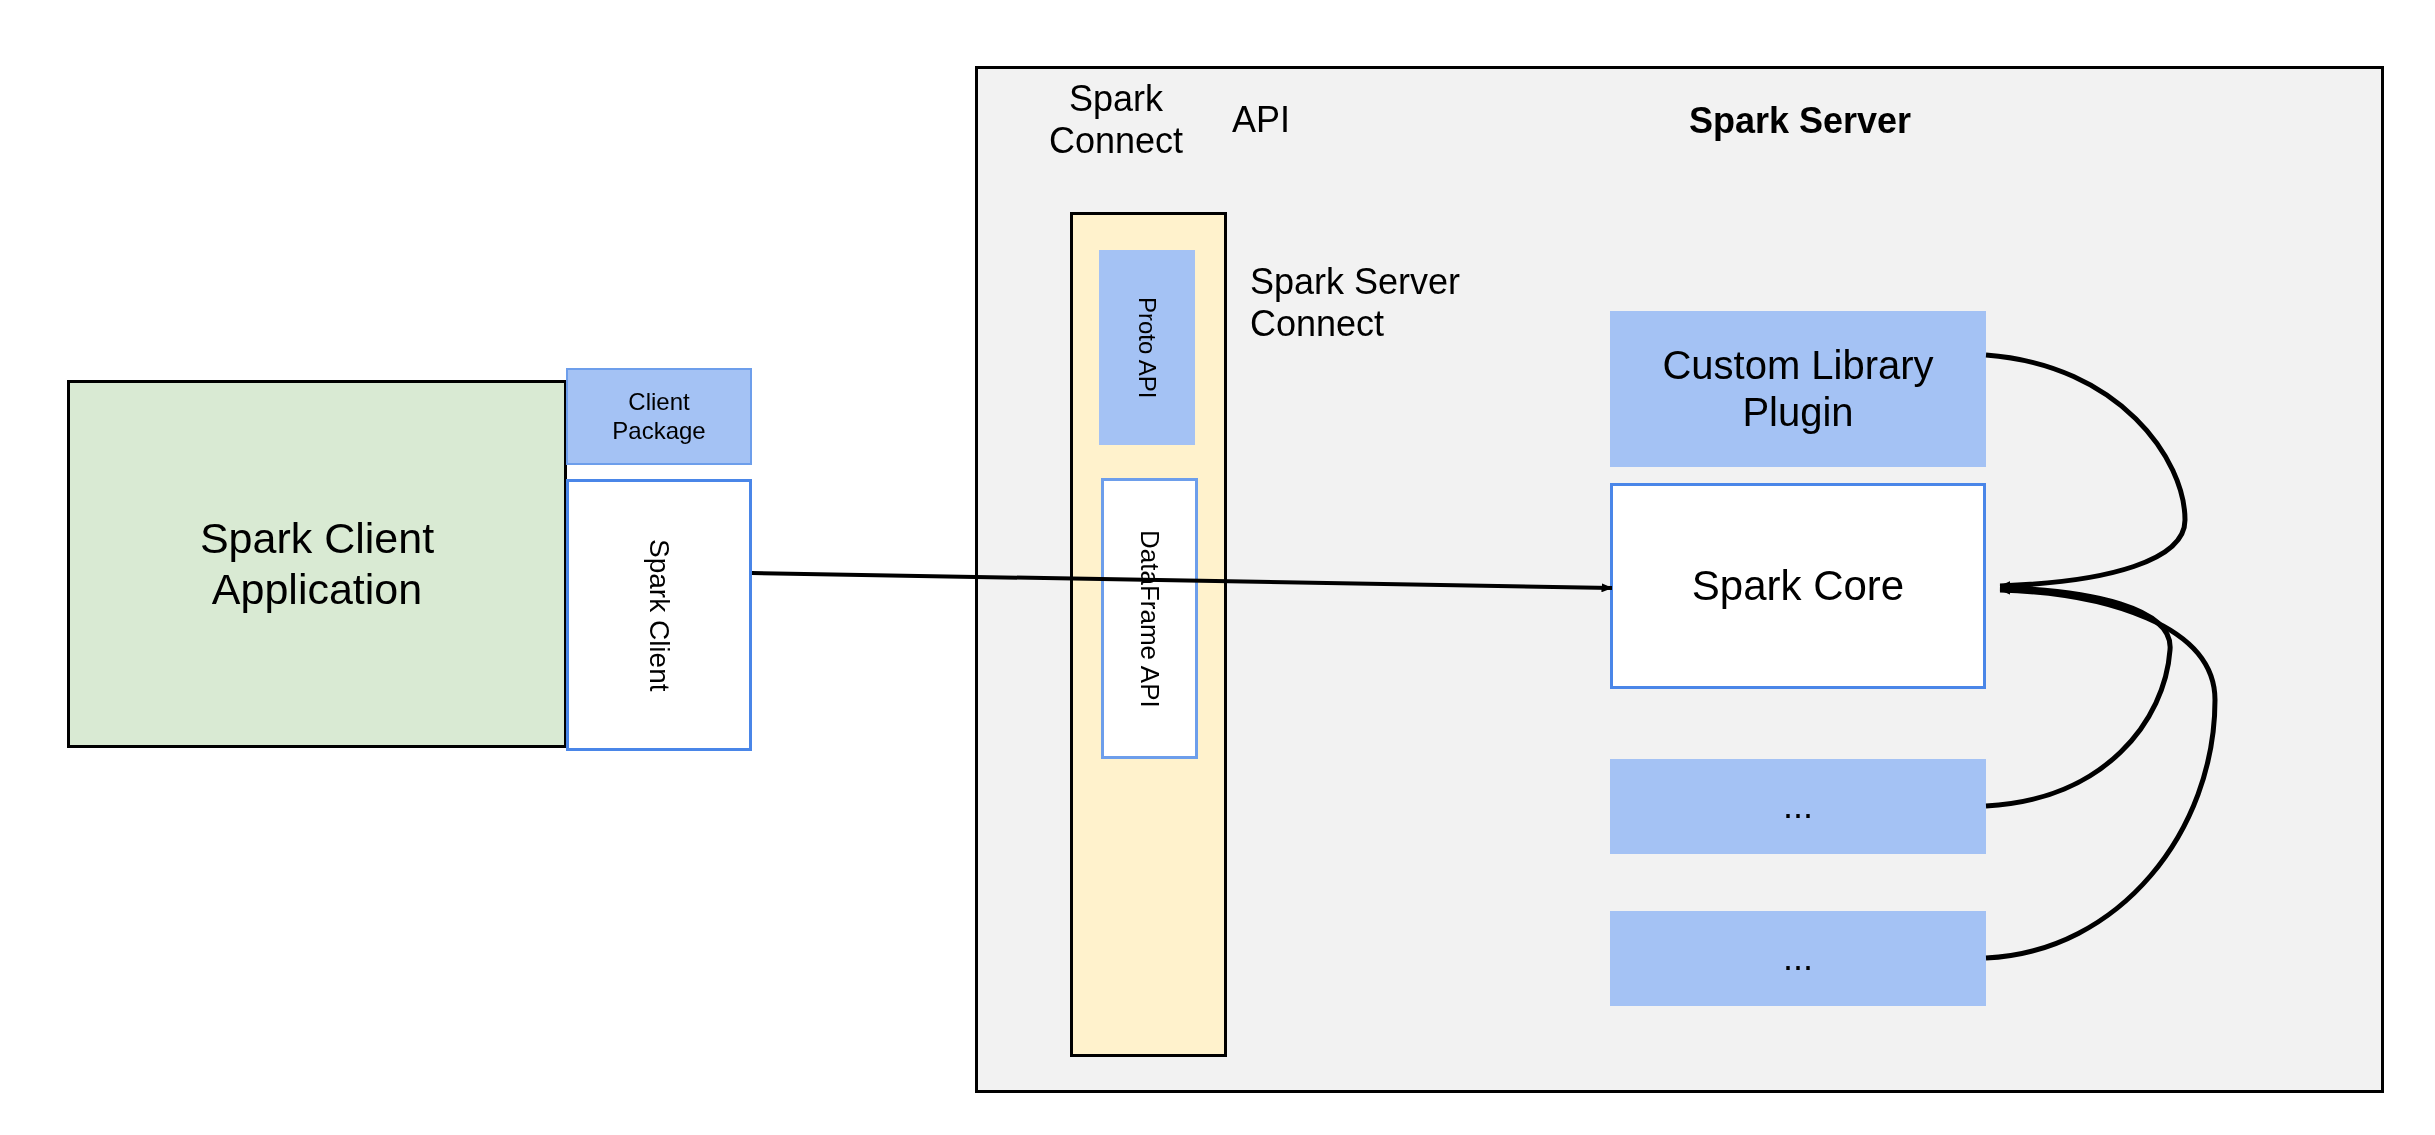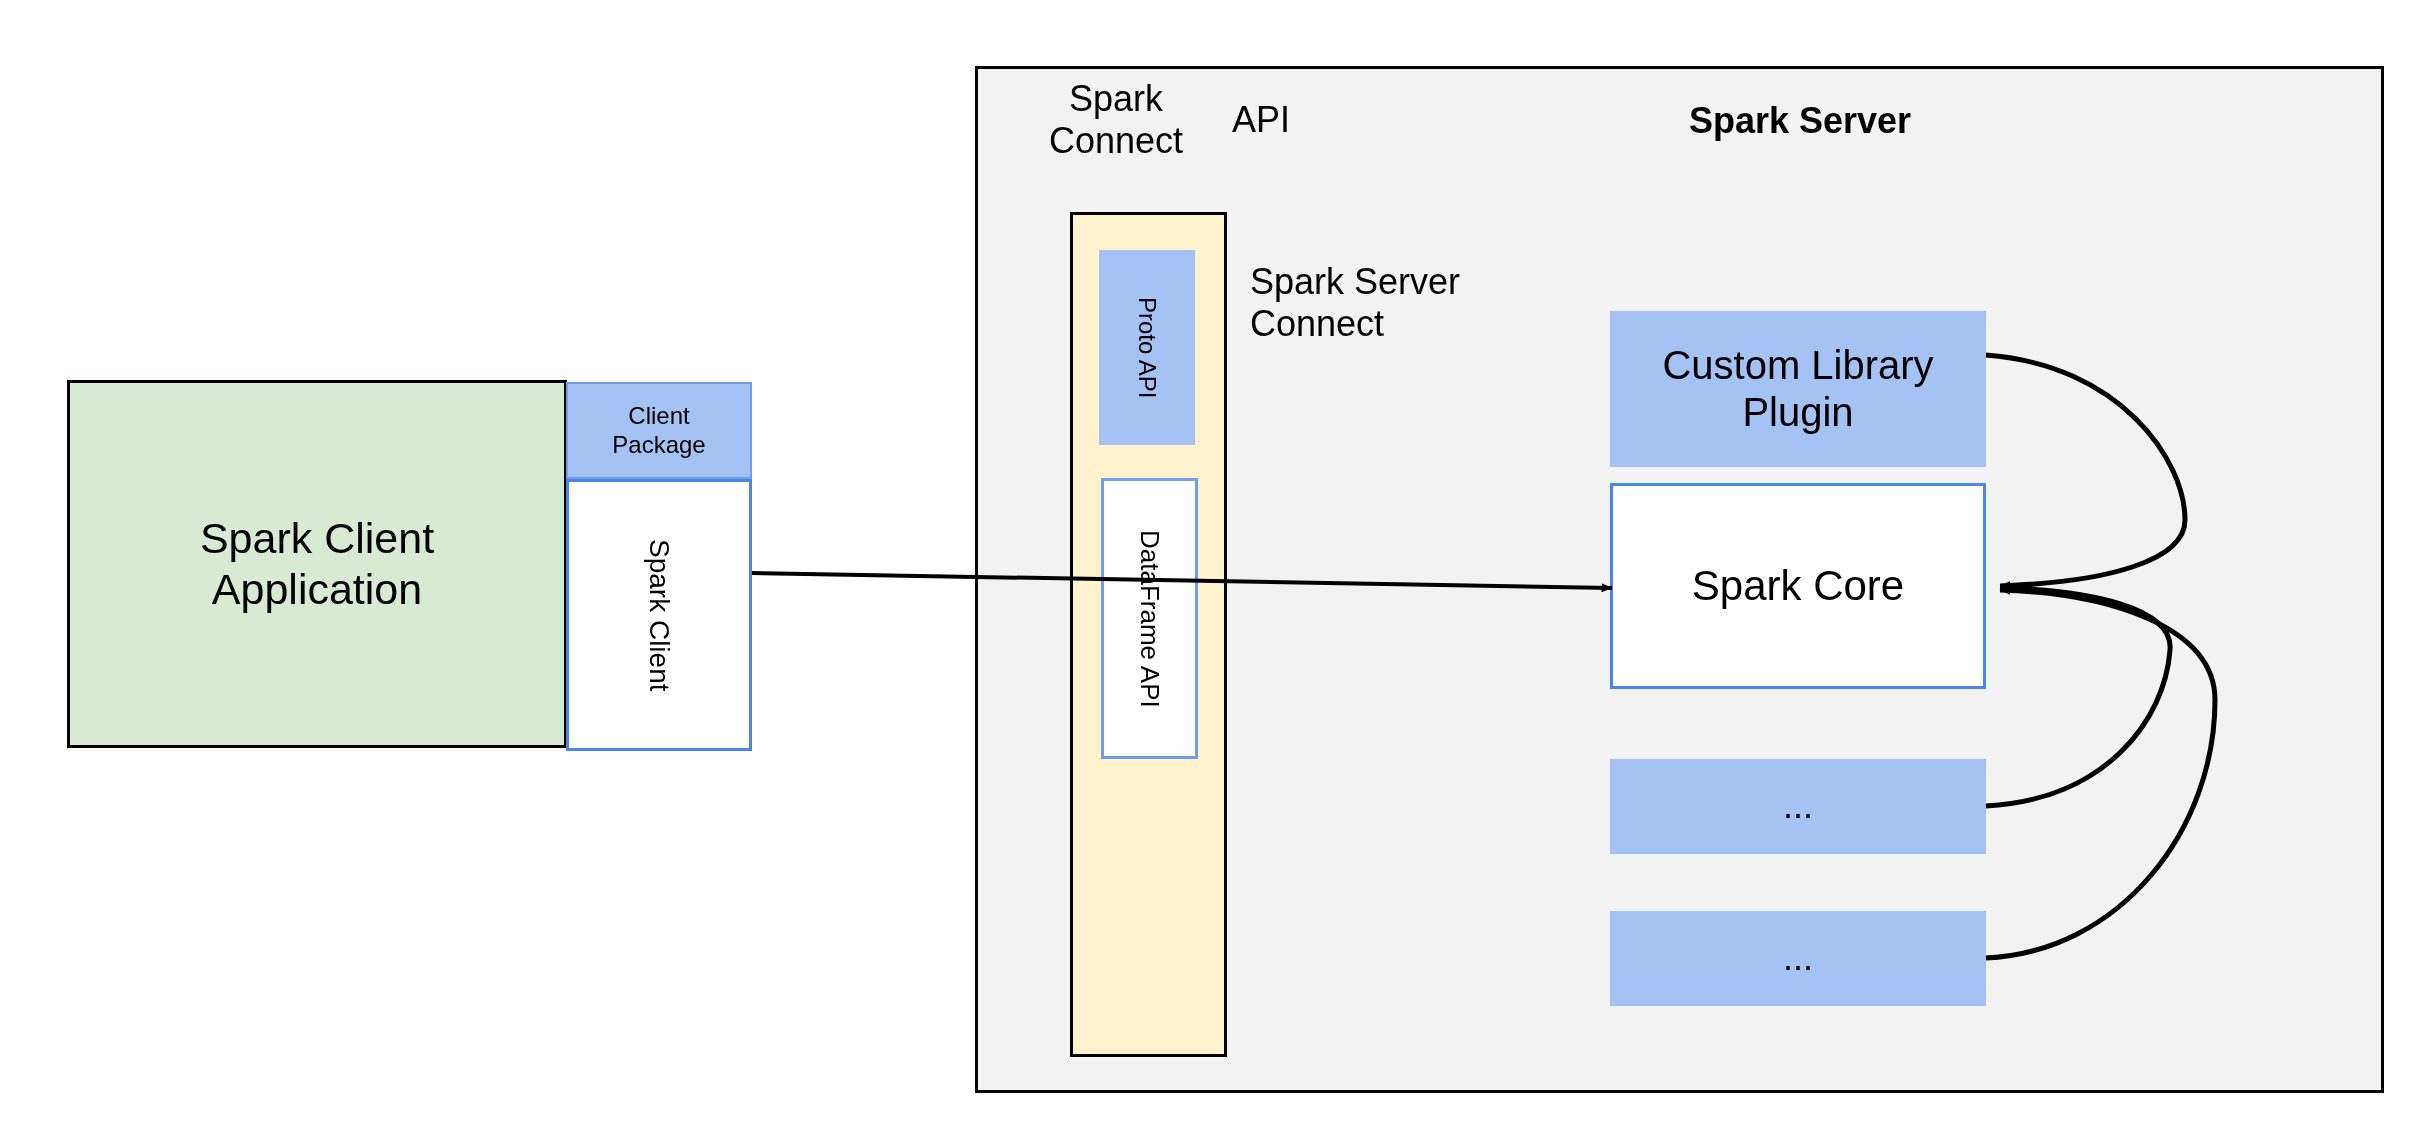--- a/index.html
+++ b/index.html
@@ -32,21 +32,21 @@
   }
   
   #client-app {
     left: 67px; top: 380px; width: 500px; height: 368px;
     background: #D9EAD3;
     border: 3px solid #000000;
     font-size: 43px;
     z-index: 2;
   }
   #client-package {
-    left: 566px; top: 382px; width: 186px; height: 97px;
+    left: 566px; top: 368px; width: 186px; height: 97px;
     background: #A4C2F4;
     border: 2px solid #6D9EEB;
     font-size: 24px;
     z-index: 3;
   }
   #spark-client {
     left: 566px; top: 479px; width: 186px; height: 272px;
     background: #FFFFFF;
     border: 3px solid #4A86E8;
     font-size: 28px;

